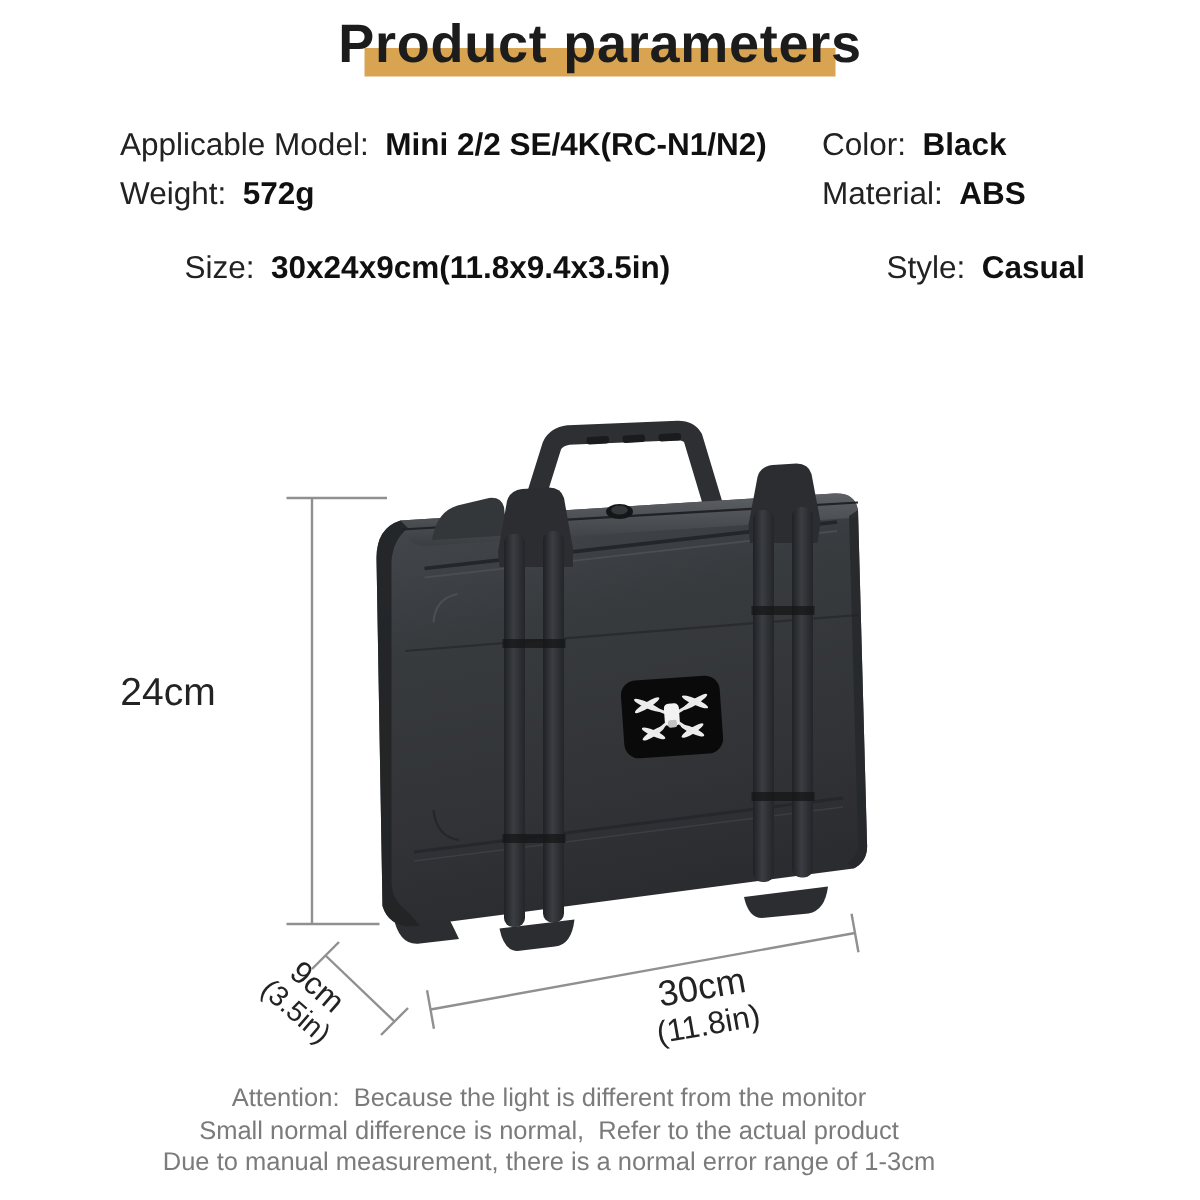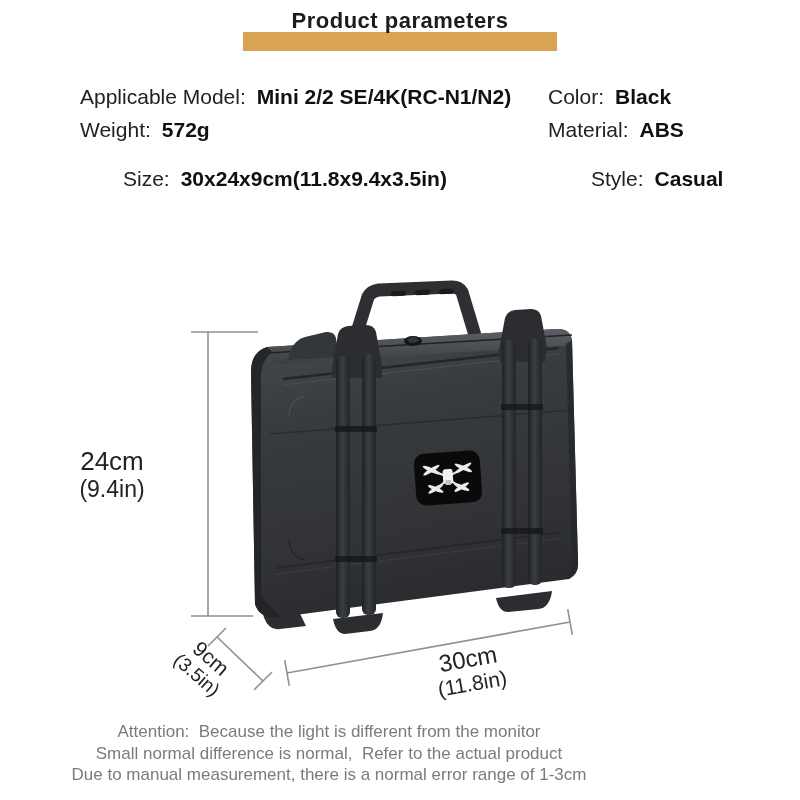--- a/index.html
+++ b/index.html
@@ -5,21 +5,21 @@
   html,body{margin:0;padding:0;background:#ffffff;}
   .stage{
     position:relative;width:800px;height:800px;background:#ffffff;overflow:hidden;
     font-family:"Liberation Sans","DejaVu Sans",sans-serif;color:#1d1d1d;
   }
   
   .title-wrap{position:absolute;top:0;left:0;width:800px;height:60px;}
   .title-bar{position:absolute;left:243px;top:32px;width:314px;height:19px;background:#d8a452;}
   .title-text{
     position:absolute;top:8px;left:0;width:800px;text-align:center;
-    font-size:22px;font-weight:600;letter-spacing:.5px;color:#1c1c1c;
+    font-size:36px;font-weight:600;letter-spacing:.5px;color:#1c1c1c;
   }
   
   .param-row{position:absolute;left:80px;width:700px;font-size:21px;white-space:nowrap;}
   .param-row .label{font-weight:400;color:#222;}
   .param-row .value{font-weight:700;color:#101010;margin-left:11px;}
   .right-cell{position:absolute;left:468px;top:0;}
   .row-1{top:85px;} .row-2{top:118px;} .row-3{top:167px;margin-left:43px;}
   
   .art{position:absolute;left:0;top:0;}
   
@@ -28,21 +28,21 @@
   .dim-height .big{font-size:26px;line-height:29px;}
   .dim-height .small{font-size:23px;line-height:26px;}
   .dim-depth{left:146px;top:644px;width:116px;transform:rotate(41deg);}
   .dim-depth .big{font-size:21px;line-height:23px;}
   .dim-depth .small{font-size:19px;line-height:22px;}
   .dim-width{left:392px;top:645px;width:156px;transform:rotate(-10deg);}
   .dim-width .big{font-size:24px;line-height:27px;}
   .dim-width .small{font-size:21px;line-height:24px;}
   
   .attention{position:absolute;left:0;top:721px;width:658px;text-align:center;
-    color:#7b7b7b;font-size:17px;line-height:21.5px;}
+    color:#7b7b7b;font-size:17px;line-height:21.5px;padding-left:37px;}
   .attention div{white-space:pre-wrap;}
 </style>
 </head>
 <body>
 
 <div class="stage">
 
   <svg class="art" width="800" height="800" viewBox="0 0 800 800" aria-hidden="true">
     <defs>
       <linearGradient id="frontGrad" x1="0" y1="0" x2="0.25" y2="1">
@@ -168,21 +168,20 @@
   </div>
   <div class="param-row row-3">
     <span class="label">Size:</span><span class="value">30x24x9cm(11.8x9.4x3.5in)</span>
     <span class="right-cell">
       <span class="label">Style:</span><span class="value">Casual</span>
     </span>
   </div>
 
   <div class="dim dim-height">
     <div class="big">24cm</div>
-    <div class="small">(9.4in)</div>
   </div>
   <div class="dim dim-depth">
     <div class="big">9cm</div>
     <div class="small">(3.5in)</div>
   </div>
   <div class="dim dim-width">
     <div class="big">30cm</div>
     <div class="small">(11.8in)</div>
   </div>
 

